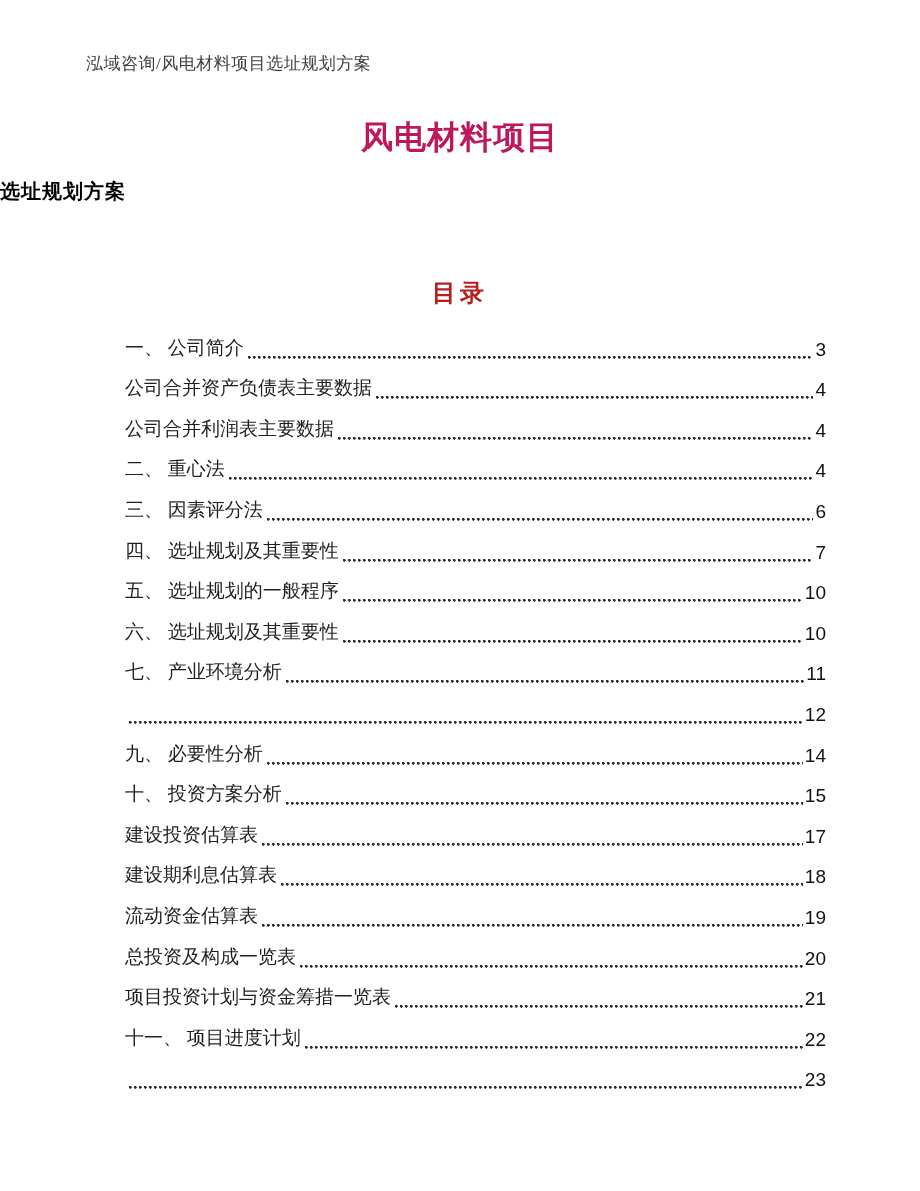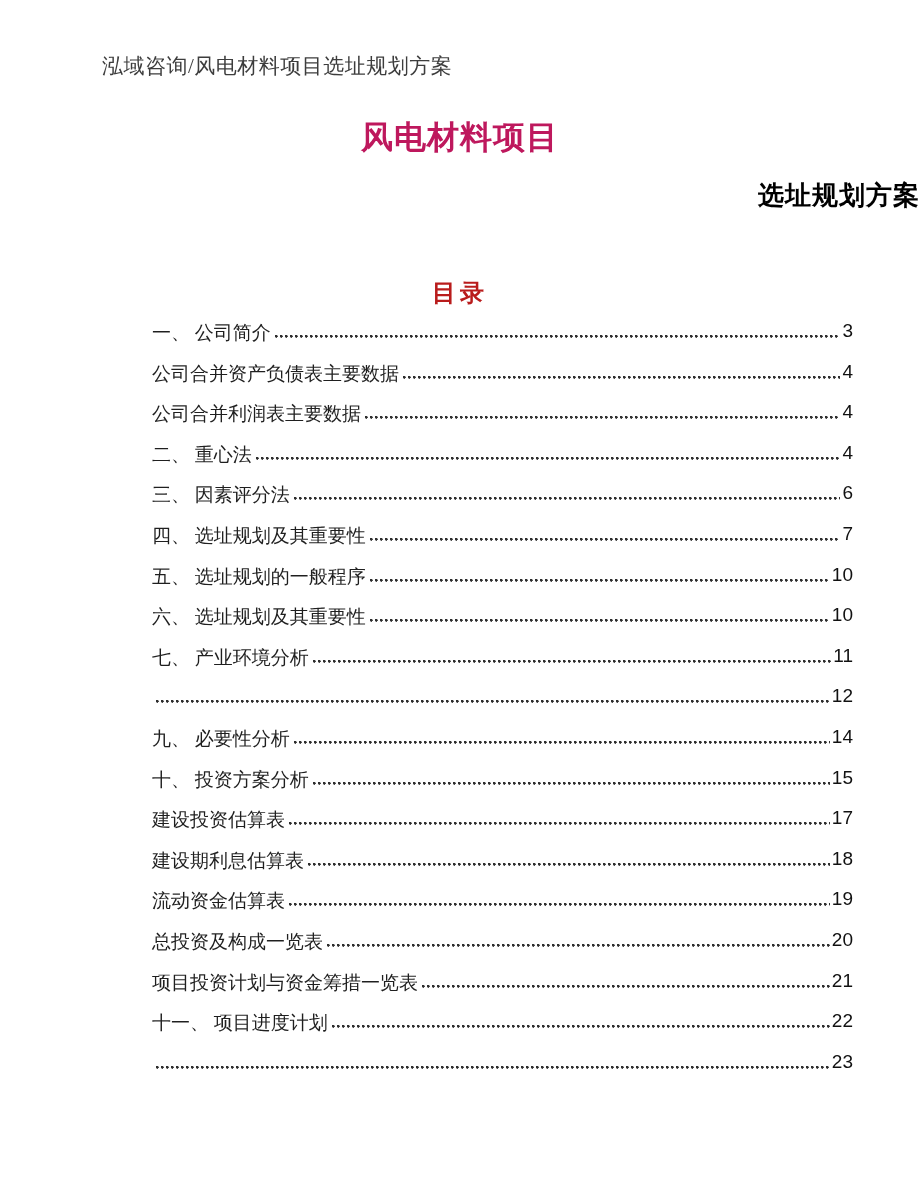--- a/index.html
+++ b/index.html
@@ -11,23 +11,23 @@
     font-family: "Liberation Serif", "DejaVu Serif", serif;
     overflow: hidden;
   }
   .page {
     position: absolute;
     inset: 0;
     background: #ffffff;
   }
   .doc-header {
     position: absolute;
-    left: 102px;
+    left: 86px;
     top: 52px;
-    font-size: 21px;
+    font-size: 17px;
     letter-spacing: 0.5px;
     color: #3d3d3d;
     white-space: nowrap;
   }
   .doc-title-1 {
     position: absolute;
     left: 0;
     top: 116px;
     width: 100%;
     text-align: center;
@@ -35,23 +35,23 @@
     font-size: 32px;
     font-weight: bold;
     color: #be185d;
     letter-spacing: 1px;
   }
   .doc-title-2 {
     position: absolute;
     left: 0;
     top: 178px;
     width: 100%;
-    text-align: right;
+    text-align: left;
     font-family: "Liberation Sans", "DejaVu Sans", sans-serif;
-    font-size: 26px;
+    font-size: 20px;
     font-weight: bold;
     color: #000000;
     letter-spacing: 1px;
   }
   .toc-heading {
     position: absolute;
     left: 0;
     top: 277px;
     width: 100%;
     text-align: center;
@@ -61,24 +61,23 @@
     letter-spacing: 4px;
   }
   .toc-list {
     position: absolute;
     left: 125px;
     top: 320px;
     width: 701px;
   }
   .toc-row {
     display: flex;
-    align-items: flex-start;
+    align-items: flex-end;
     height: 40.6px;
     width: 100%;
-    margin-left: 27px;
   }
   .toc-label {
     font-size: 19px;
     color: #1f1f1f;
     white-space: nowrap;
     flex: 0 0 auto;
   }
   .leader {
     flex: 1 1 auto;
     height: 20px;

